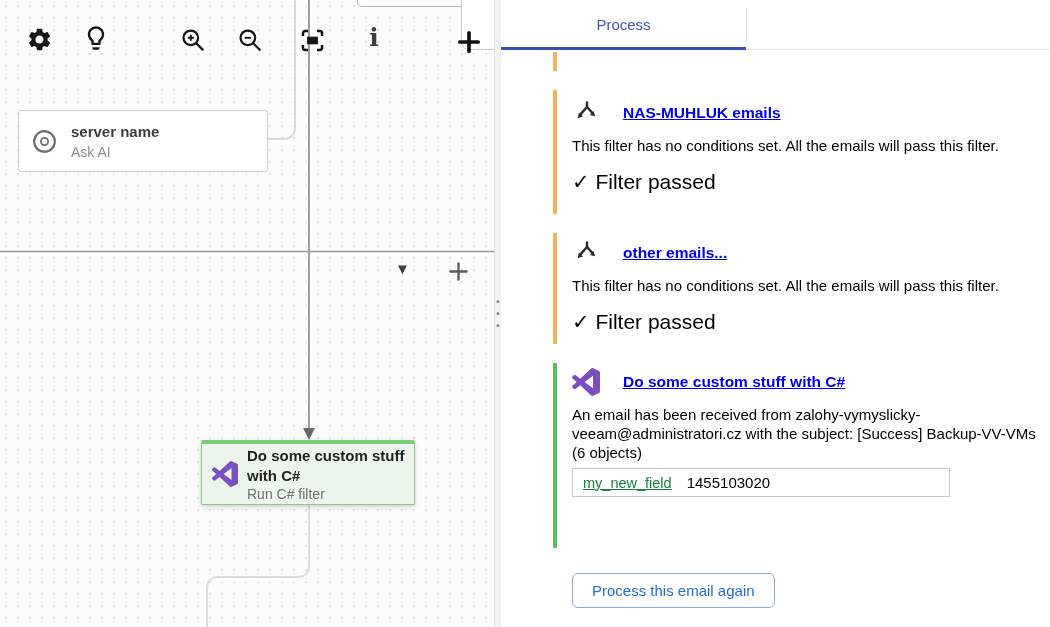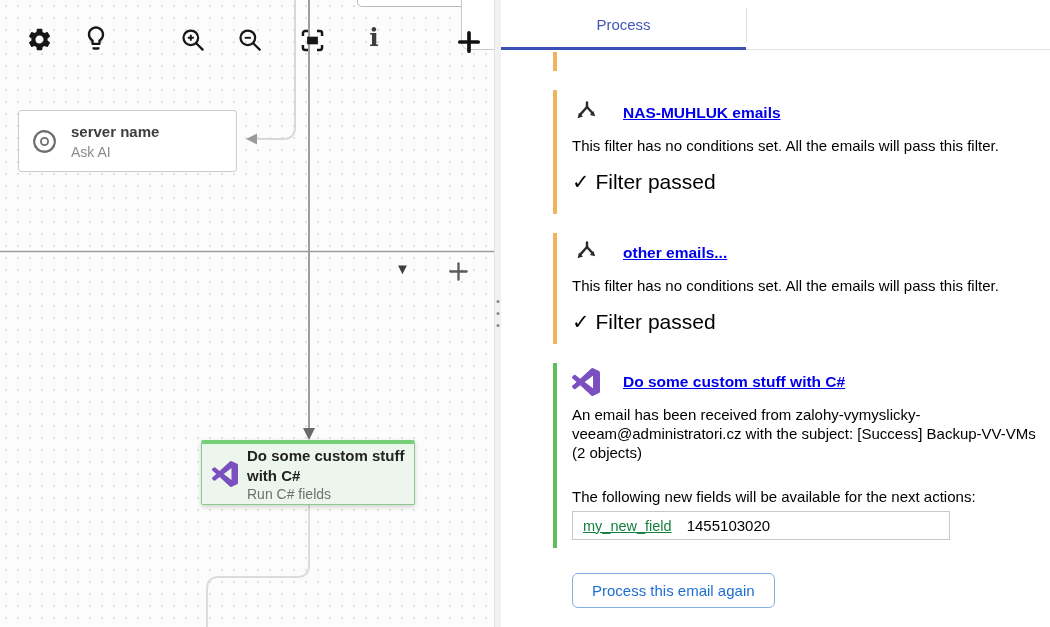--- a/index.html
+++ b/index.html
@@ -15,21 +15,21 @@
   }
   .edges { position:absolute; left:0; top:0; z-index:1; }
   .tool-icon { position:absolute; z-index:5; width:28px; height:28px; display:flex; align-items:center; justify-content:center; cursor:pointer; }
   .tool-icon svg { display:block; }
   .info-glyph { font-family:"DejaVu Serif", serif; font-weight:700; font-size:25px; color:#3d3d3d; line-height:1; }
 
   .partial-node-top { position:absolute; left:357px; top:-30px; width:162px; height:37px; background:#fff; border:1.5px solid #b9b9b9; border-radius:5px; z-index:2; }
   .plus-box { position:absolute; left:461px; top:-10px; width:58px; height:60px; background:#fff; border:1px solid #c9c9c9; border-radius:8px; z-index:3; }
 
   .node { position:absolute; z-index:4; display:flex; align-items:center; cursor:pointer; }
-  .node-server { left:18px; top:110px; width:219px; height:62px; background:#fff; border:1px solid #cdcdcd; border-radius:3px; padding-left:12px; }
+  .node-server { left:18px; top:110px; width:250px; height:62px; background:#fff; border:1px solid #cdcdcd; border-radius:3px; padding-left:12px; }
   .node-server .nt { margin-left:13px; }
   .node-title { font-size:15px; font-weight:600; color:#3d3d3d; line-height:1.28; }
   .node-sub { font-size:14px; color:#8c8c8c; margin-top:2px; }
 
   .node-csharp { left:201px; top:440px; width:214px; height:65px; background:#edf6ed;
     border:1px solid #8cc98c; border-top:4px solid #77d077; border-radius:2px;
     box-shadow:0 2px 5px rgba(0,0,0,.18); padding-left:10px; }
   .node-csharp .nt { margin-left:9px; }
   .node-csharp .node-title { color:#222; width:165px; }
   .node-csharp .node-sub { color:#6f6f6f; margin-top:1px; }
@@ -174,21 +174,21 @@
         <div class="node-sub">Ask AI</div>
       </div>
     </div>
 
     <div class="node node-csharp">
       <svg width="26" height="26" viewBox="0 0 24 24">
           <use href="#vs-logo"></use>
         </svg>
       <div class="nt">
         <div class="node-title">Do some custom stuff with C#</div>
-        <div class="node-sub">Run C# fields</div>
+        <div class="node-sub">Run C# filter</div>
       </div>
     </div>
 
     <span class="canvas-ctl" style="left:395px;top:260px;font-size:15px;color:#3f3f3f">▼</span>
     <span class="canvas-ctl" style="left:447px;top:260px">
       <svg width="23" height="23" viewBox="0 0 24 24" stroke="#5a5a5a" stroke-width="2.4" stroke-linecap="round">
           <path d="M12 3.5 V20.5 M3.5 12 H20.5"></path>
         </svg>
     </span>
   </div>
@@ -240,22 +240,21 @@
       </div>
 
       
       <div class="sec sec--action sec-3">
         <div class="sec-head">
           <svg width="28" height="28" viewBox="0 0 24 24">
               <use href="#vs-logo"></use>
             </svg>
           <a class="sec-link">Do some custom stuff with C#</a>
         </div>
-        <div class="sec-body">An email has been received from zalohy-vymyslicky-veeam@administratori.cz with the subject: [Success] Backup-VV-VMs (2 objects)</div>
-        <div class="fields-intro">The following new fields will be available for the next actions:</div>
+        <div class="sec-body">An email has been received from zalohy-vymyslicky-veeam@administratori.cz with the subject: [Success] Backup-VV-VMs (6 objects)</div>
         <div class="field-row">
           <a class="field-name">my_new_field</a>
           <span class="field-value">1455103020</span>
         </div>
       </div>
 
       <button class="process-btn">Process this email again</button>
     </div>
   </div>
 </div>

